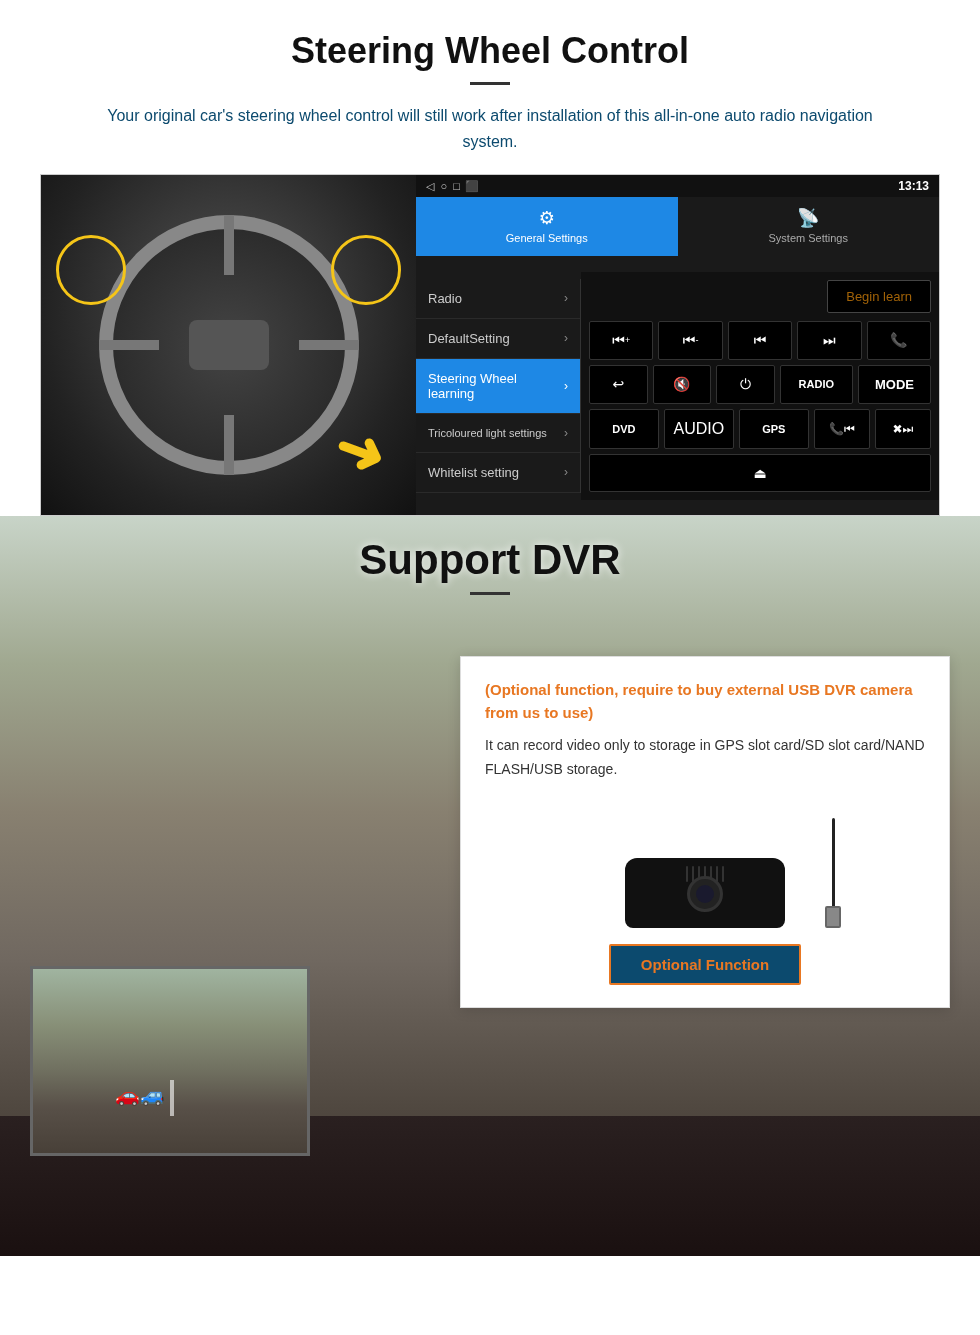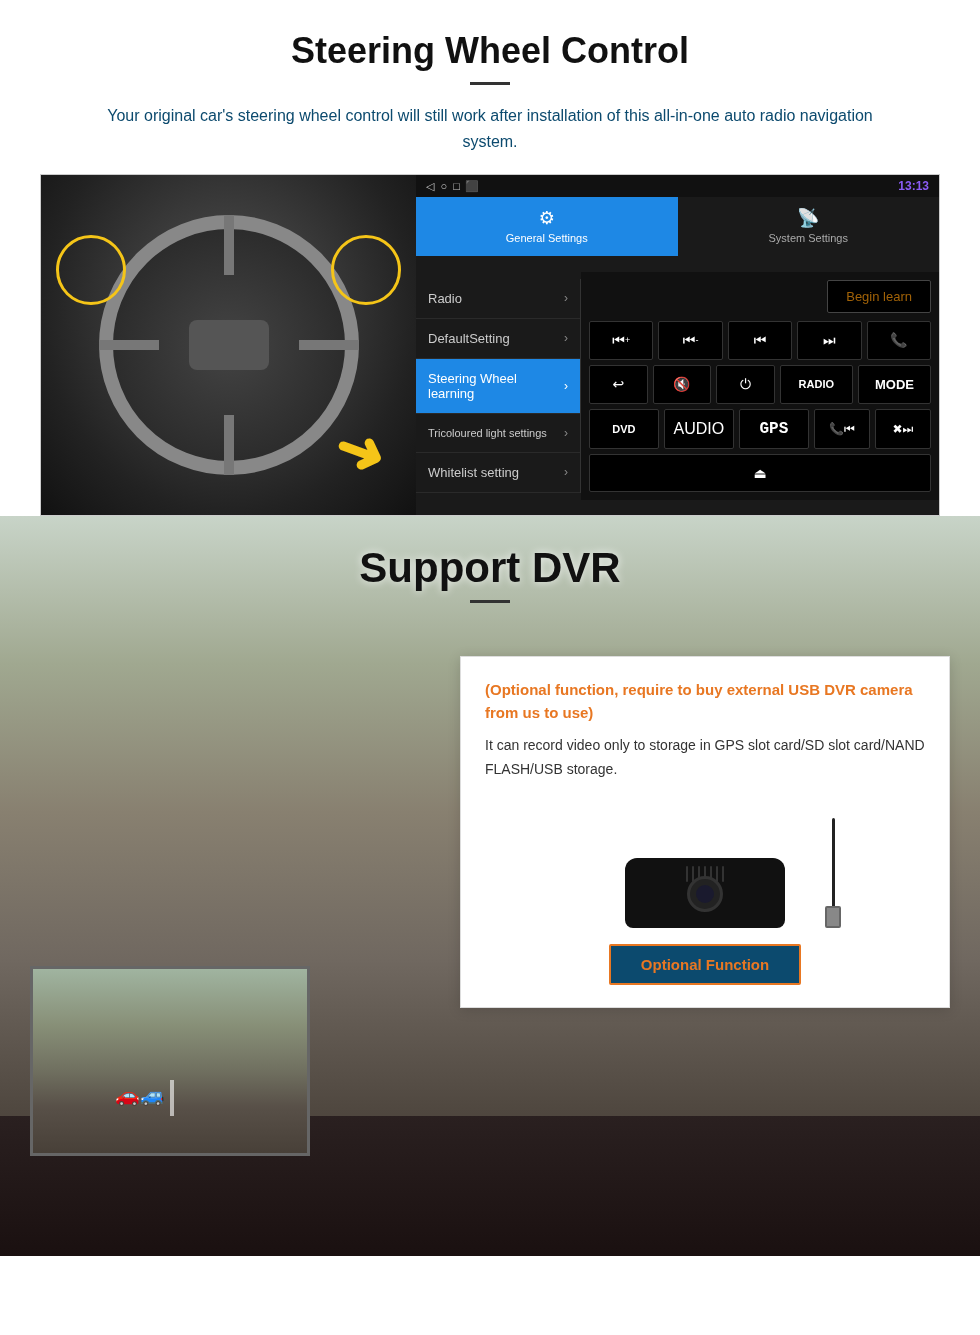--- a/index.html
+++ b/index.html
@@ -123,21 +123,21 @@
     .android-status-bar {
       background: #111;
       display: flex;
       justify-content: space-between;
       align-items: center;
       padding: 4px 10px;
       font-size: 11px;
       color: #ccc;
     }
     .status-left { display: flex; gap: 6px; }
-    .status-right { font-size: 12px; font-weight: bold; color: #8b5cf6; }
+    .status-right { font-size: 12px; font-weight: bold; color: #ffffff; }
 
     .android-tabs {
       display: flex;
       background: #1a1a1a;
     }
     .android-tab {
       flex: 1;
       padding: 10px 5px;
       text-align: center;
       font-size: 11px;
@@ -241,21 +241,21 @@
           #706860 60%,
           #504840 80%,
           #383028 100%
         );
     }
 
     .dvr-title-area {
       position: relative;
       z-index: 10;
       text-align: center;
-      padding-top: 28px;
+      padding-top: 20px;
       padding-bottom: 10px;
     }
     .dvr-title {
       font-size: 42px;
       font-weight: 900;
       color: #111;
       text-shadow: 0 0 8px rgba(255,255,255,0.8);
     }
     .dvr-divider {
       width: 40px; height: 3px;
@@ -509,21 +509,21 @@
               <div class="ctrl-btn">↩</div>
               <div class="ctrl-btn">🔇</div>
               <div class="ctrl-btn">⏻</div>
               <div class="ctrl-btn wide2" style="font-size:11px;font-weight:bold;">RADIO</div>
               <div class="ctrl-btn wide2" style="font-size:13px;font-weight:bold;">MODE</div>
             </div>
 
             <div class="ctrl-row">
               <div class="ctrl-btn wide2" style="font-size:11px;font-weight:bold;">DVD</div>
               <div class="ctrl-btn wide2" style="font-size:16px;font-weight:normal;">AUDIO</div>
-              <div class="ctrl-btn wide2" style="font-size:16px;font-weight:bold;font-family:Liberation Mono, monospace;">GPS</div>
+              <div class="ctrl-btn wide2" style="font-size:11px;font-weight:bold;">GPS</div>
               <div class="ctrl-btn" style="font-size:12px;">📞⏮</div>
               <div class="ctrl-btn" style="font-size:12px;">✖⏭</div>
             </div>
 
             <div class="ctrl-row">
               <div class="ctrl-btn" style="font-size:14px;">⏏</div>
             </div>
           </div>
         </div>
       </div>

